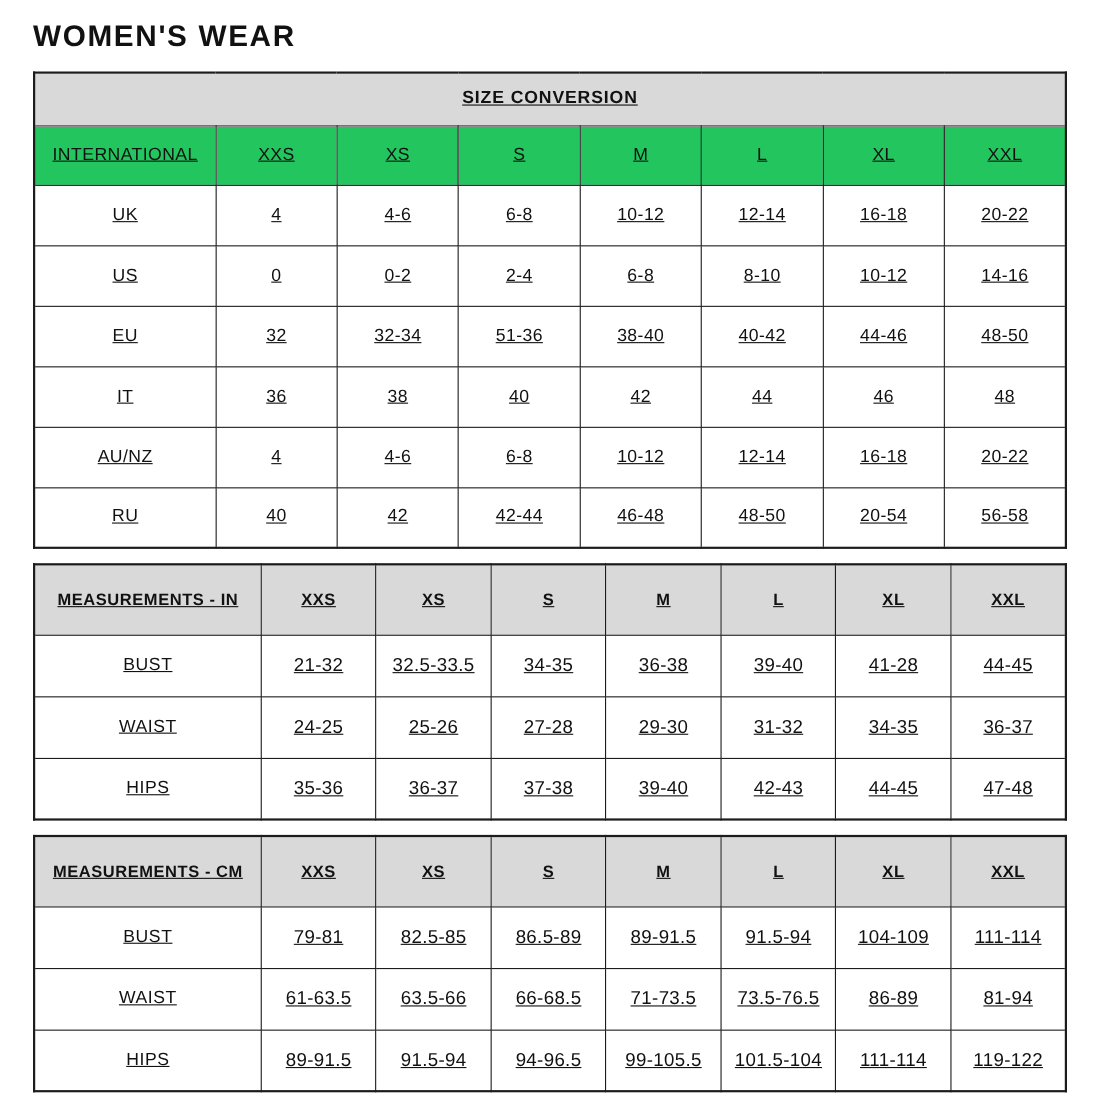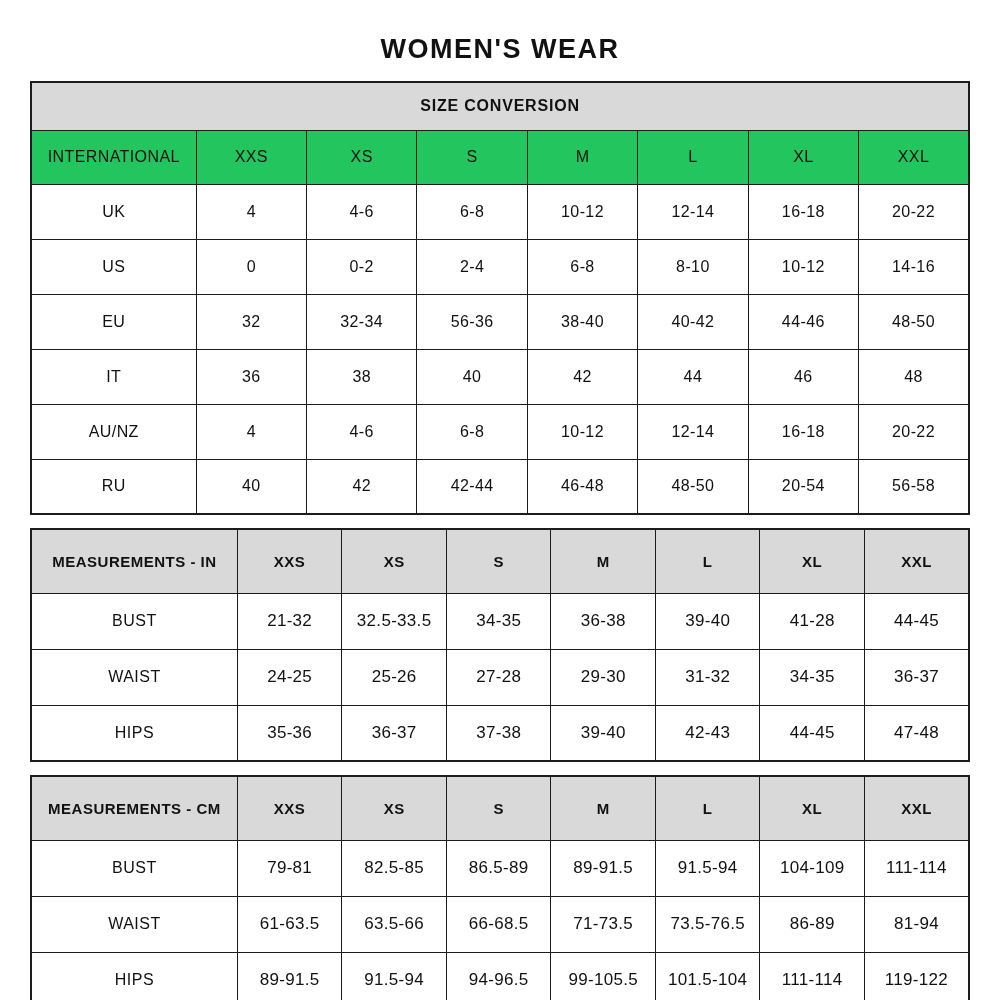--- a/index.html
+++ b/index.html
@@ -12,32 +12,33 @@
   html,body{ margin:0; padding:0; }
   body{
     width:1000px; height:1000px;
     background:var(--bg);
     color:var(--text);
     font-family:"Liberation Sans", sans-serif;
     overflow:hidden;
   }
   .page{ padding:10px 30px 16px 30px; }
   .title{
-    text-align:center;
+    text-align:left;
     font-size:27px;
     font-weight:700;
     letter-spacing:1.5px;
-    margin:24px 0 16px 0;
+    margin:8px 0 16px 0;
   }
   table{
     width:100%;
     border-collapse:collapse;
     table-layout:fixed;
     border:2.5px solid var(--border);
     margin-bottom:13px;
+    text-decoration:underline;
   }
   th,td{
     border:1.6px solid var(--border);
     text-align:center;
     vertical-align:middle;
     padding:4px 6px;
     overflow:hidden;
   }
   th.band{
     background:var(--header-bg);
@@ -128,21 +129,21 @@
           <td>2-4</td>
           <td>6-8</td>
           <td>8-10</td>
           <td>10-12</td>
           <td>14-16</td>
         </tr>
         <tr>
           <td>EU</td>
           <td>32</td>
           <td>32-34</td>
-          <td>56-36</td>
+          <td>51-36</td>
           <td>38-40</td>
           <td>40-42</td>
           <td>44-46</td>
           <td>48-50</td>
         </tr>
         <tr>
           <td>IT</td>
           <td>36</td>
           <td>38</td>
           <td>40</td>

